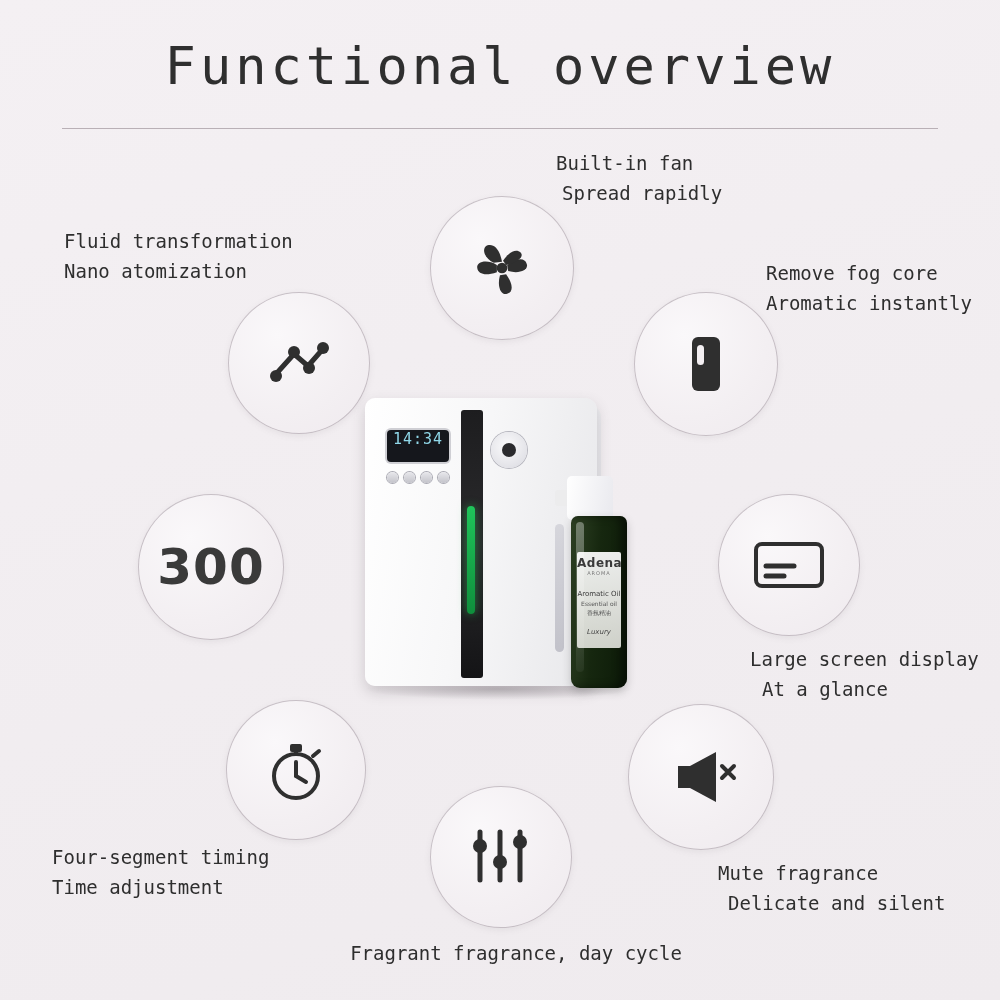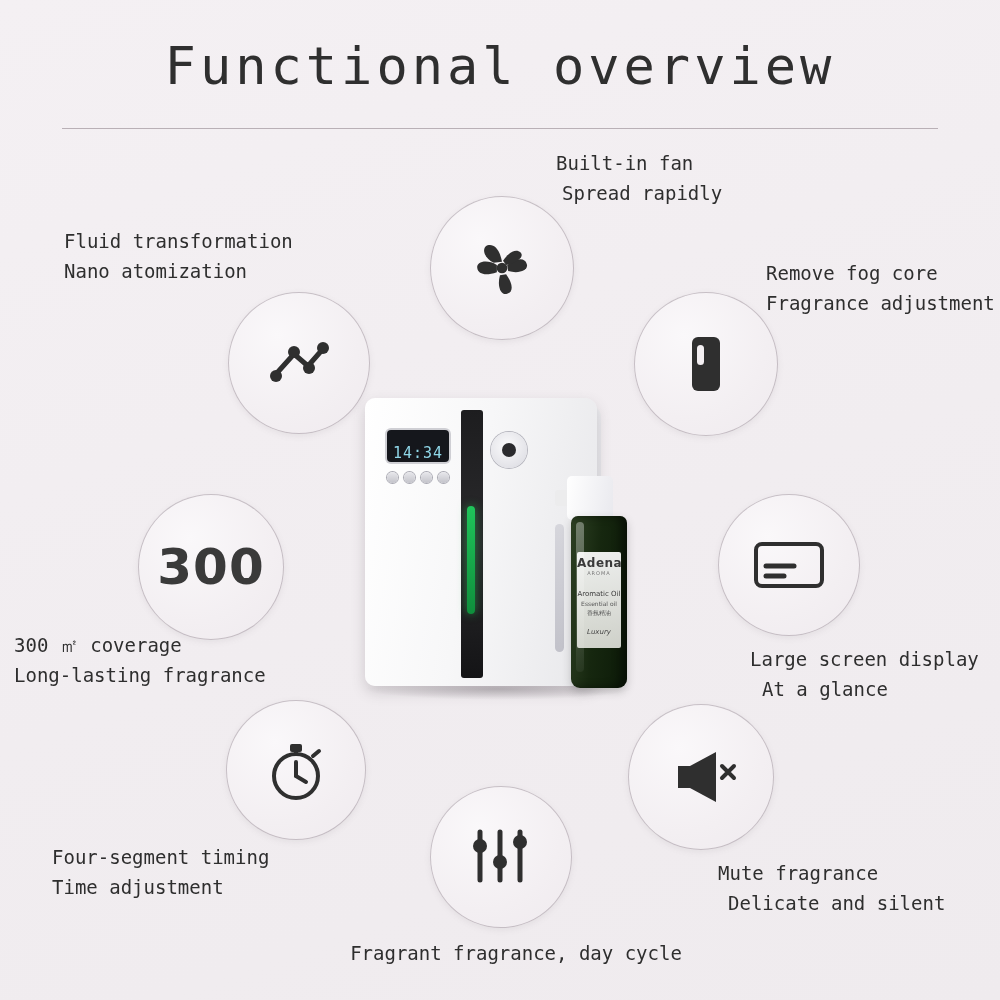--- a/index.html
+++ b/index.html
@@ -122,21 +122,21 @@
   .dev-screen {
     position: absolute;
     left: 22px;
     top: 32px;
     width: 62px;
     height: 32px;
     background: #15171c;
     border-radius: 4px;
     box-shadow: 0 0 0 2px #cfcfd4;
     display: flex;
-    align-items: flex-end;
+    align-items: flex-start;
     justify-content: center;
   }
   .dev-screen span {
     font-family: "DejaVu Sans Mono", monospace;
     font-size: 15px;
     color: #8fd7e8;
     letter-spacing: 1px;
   }
   .dev-btns {
     position: absolute;
@@ -293,29 +293,25 @@
   <div class="circle" style="left:634px; top:292px; width:144px; height:144px;">
     <span>
       <svg width="46" height="66" viewBox="0 0 46 66">
         <rect x="9" y="6" width="28" height="54" rx="6" fill="#2f2f2f"></rect>
         <rect x="14" y="14" width="7" height="20" rx="3.5" fill="#f3eff2"></rect>
       </svg>
     </span>
   </div>
   <div class="cap" style="left:766px; top:258px;">
     <div>Remove fog core</div>
-    <div>Fragrance adjustment</div>
+    <div>Aromatic instantly</div>
   </div>
 
   <div class="circle" style="left:138px; top:494px; width:146px; height:146px;">
     <span class="num">300</span>
-  </div>
-  <div class="cap" style="left:14px; top:630px;">
-    <div>300 ㎡ coverage</div>
-    <div>Long-lasting fragrance</div>
   </div>
 
   <div class="circle" style="left:718px; top:494px; width:142px; height:142px;">
     <span>
       <svg width="74" height="54" viewBox="0 0 74 54" fill="none" stroke="#2f2f2f" stroke-width="4">
         <rect x="4" y="6" width="66" height="42" rx="6"></rect>
         <line x1="14" y1="28" x2="42" y2="28" stroke-width="5" stroke-linecap="round"></line>
         <line x1="14" y1="38" x2="32" y2="38" stroke-width="5" stroke-linecap="round"></line>
       </svg>
     </span>

